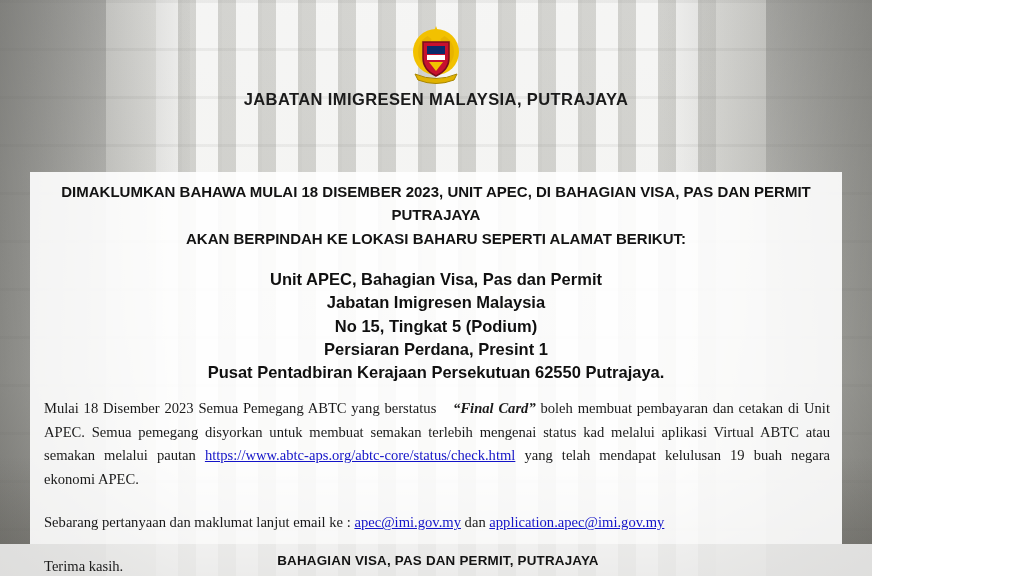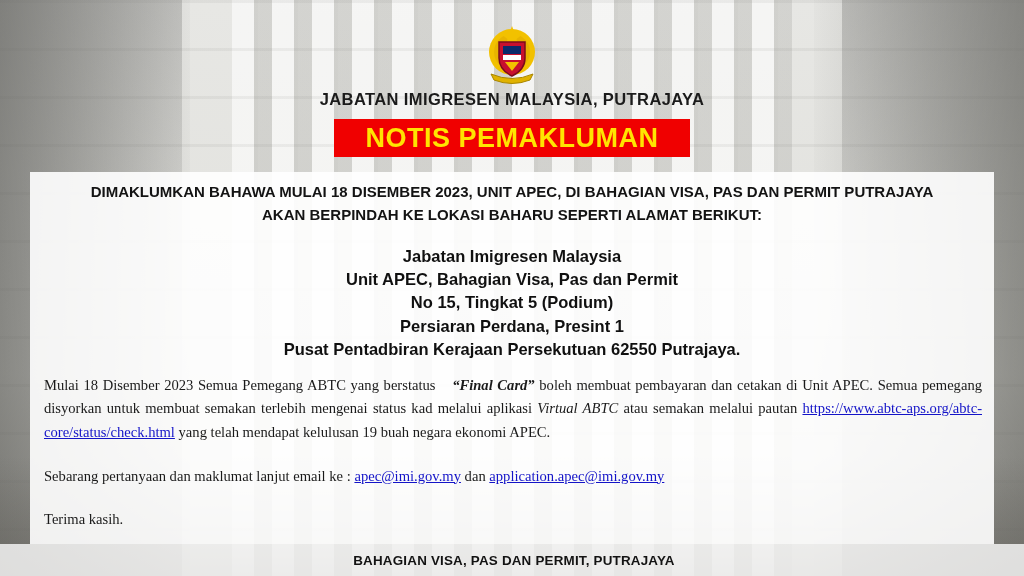--- a/index.html
+++ b/index.html
@@ -9,21 +9,21 @@
   body {
     width: 1024px;
     height: 576px;
     overflow: hidden;
     font-family: "Liberation Sans", sans-serif;
     background: #ffffff;
   }
 
   #notice-page {
     position: relative;
-    width: 1024px;
+    width: 872px;
     height: 576px;
     overflow: hidden;
     background: #cfcfcb;
   }
 
   
   .bg-photo {
     position: absolute;
     inset: 0;
     background:
@@ -186,21 +186,21 @@
   .para {
     font-family: "Liberation Serif", serif;
     font-size: 14.6px;
     color: #1a1a1a;
     line-height: 1.62;
     margin-top: 12px;
     padding-left: 6px;
     padding-right: 4px;
     text-align: justify;
   }
-  .para .i { font-style: italic; }
+  .para .i { }
   .para .bi { font-weight: bold; font-style: italic; margin-left: 12px; }
   .link {
     color: #1414c8;
     text-decoration: underline;
     cursor: pointer;
   }
   .para-spaced { margin-top: 20px; }
 
   .footer {
     position: absolute;
@@ -244,35 +244,32 @@
 
         <path d="M24 20 h26 v16 q0 12 -13 18 q-13 -6 -13 -18 z" fill="#c8102e" stroke="#7a0c1c" stroke-width="1.5"></path>
         <rect x="28" y="24" width="18" height="8" fill="#0a2a6b"></rect>
         <rect x="28" y="33" width="18" height="5" fill="#ffffff"></rect>
         <path d="M30 40 h14 l-7 9 z" fill="#f2c100"></path>
 
         <path d="M16 52 q21 9 42 0 l-3 6 q-18 7 -36 0 z" fill="#e0b200" stroke="#a98600" stroke-width="1"></path>
       </svg>
     </div>
     <div class="dept-name">JABATAN IMIGRESEN MALAYSIA, PUTRAJAYA</div>
-    <div class="notis-banner">
-      <span>NOTIS PEMAKLUMAN</span>
-    </div>
   </div>
 
   <div class="content">
 
     <div class="intro">
       <div>DIMAKLUMKAN BAHAWA MULAI 18 DISEMBER 2023, UNIT APEC, DI BAHAGIAN VISA, PAS DAN PERMIT PUTRAJAYA</div>
       <div>AKAN BERPINDAH KE LOKASI BAHARU SEPERTI ALAMAT BERIKUT:</div>
     </div>
 
     <div class="address">
+      <div>Unit APEC, Bahagian Visa, Pas dan Permit</div>
       <div>Jabatan Imigresen Malaysia</div>
-      <div>Unit APEC, Bahagian Visa, Pas dan Permit</div>
       <div>No 15, Tingkat 5 (Podium)</div>
       <div>Persiaran Perdana, Presint 1</div>
       <div>Pusat Pentadbiran Kerajaan Persekutuan 62550 Putrajaya.</div>
     </div>
 
 
     <div class="para">
       <span>Mulai 18 Disember 2023 Semua Pemegang ABTC yang berstatus </span><span class="bi">“Final Card”</span><span> boleh membuat pembayaran dan cetakan di Unit APEC. Semua pemegang disyorkan untuk membuat semakan terlebih mengenai status kad melalui aplikasi </span><span class="i">Virtual ABTC</span><span> atau semakan melalui pautan </span><span class="link">https://www.abtc-aps.org/abtc-core/status/check.html</span><span> yang telah mendapat kelulusan 19 buah negara ekonomi APEC.</span>
     </div>
 

